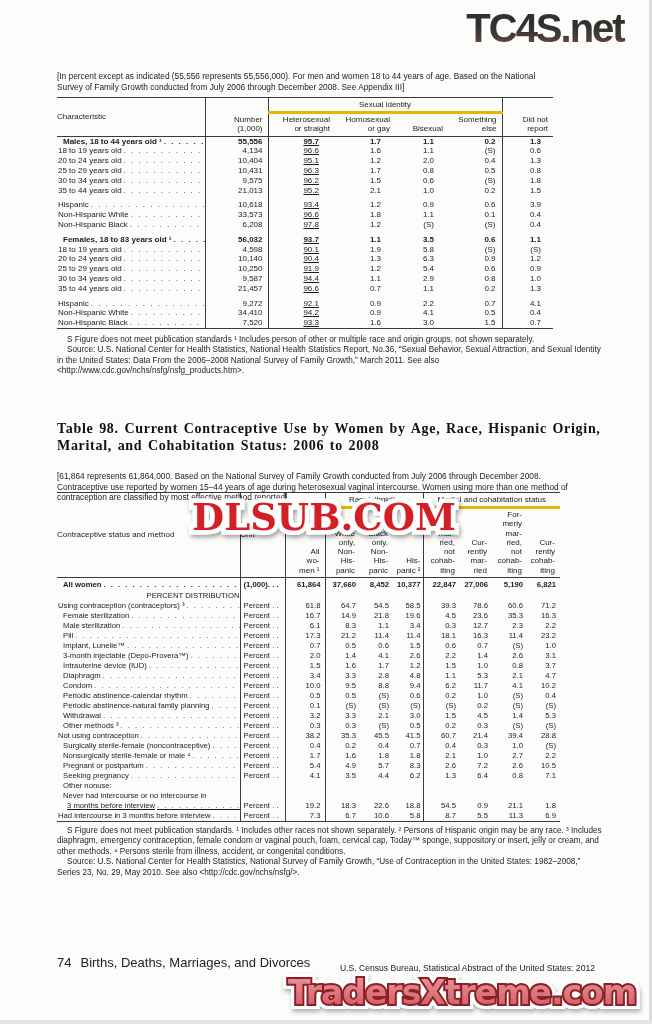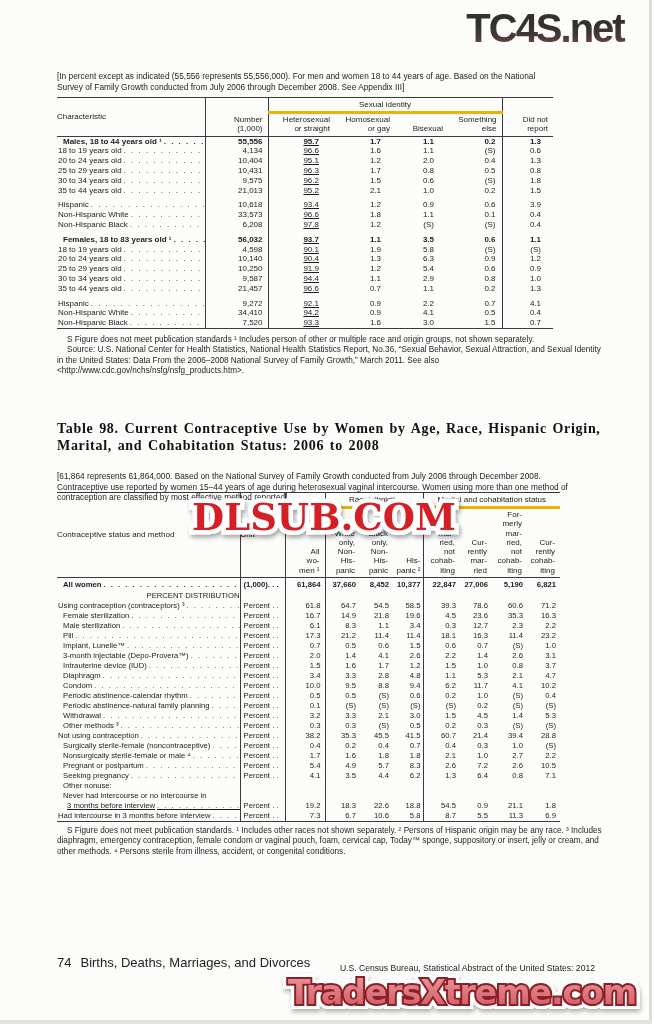--- a/index.html
+++ b/index.html
@@ -820,20 +820,21 @@
           <td class="val v4 bl">8.7</td>
           <td class="val v5">5.5</td>
           <td class="val v6">11.3</td>
           <td class="val v7">6.9</td>
         </tr>
       </tbody>
   </table>
 
   <div class="footnote" id="t98-fn">
     <p>S Figure does not meet publication standards. ¹ Includes other races not shown separately. ² Persons of Hispanic origin may be any race. ³ Includes diaphragm, emergency contraception, female condom or vaginal pouch, foam, cervical cap, Today™ sponge, suppository or insert, jelly or cream, and other methods. ⁴ Persons sterile from illness, accident, or congenital conditions.</p>
+    <p>Source: U.S. National Center for Health Statistics, National Survey of Family Growth, “Use of Contraception in the United States: 1982–2008,” Series 23, No. 29, May 2010. See also &lt;http://cdc.gov/nchs/nsfg/&gt;.</p>
   </div>
 
   <div class="footer-section">
     <span class="pageno">74</span><span>Births, Deaths, Marriages, and Divorces</span>
   </div>
   <div class="census-line">U.S. Census Bureau, Statistical Abstract of the United States: 2012</div>
 
   <svg class="wm" id="wm-top" width="214" height="52">
     <defs>
       <linearGradient id="g-top" x1="0" y1="0" x2="0" y2="1">

